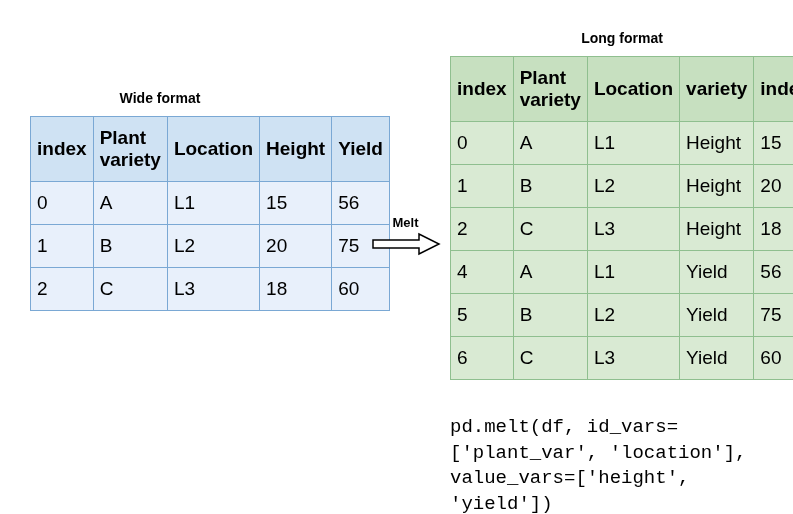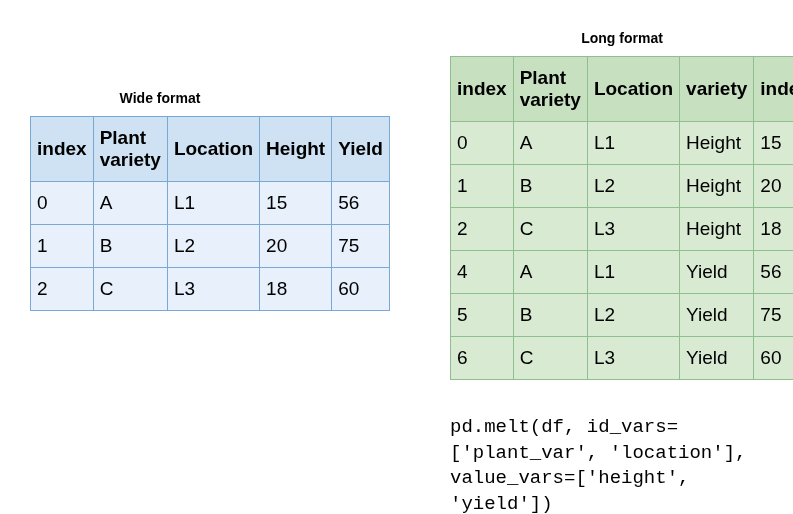--- a/index.html
+++ b/index.html
@@ -115,20 +115,26 @@
           <td>2</td>
           <td>C</td>
           <td>L3</td>
           <td>18</td>
           <td>60</td>
         </tr>
       </tbody>
     </table>
   </div>
 
+  <div class="melt-area">
+    <div class="melt-label">Melt</div>
+    <svg class="arrow-svg" width="70" height="24" viewBox="0 0 70 24">
+      <path d="M2 8 L48 8 L48 2 L68 12 L48 22 L48 16 L2 16 Z" fill="#fff" stroke="#000" stroke-width="1.5"></path>
+    </svg>
+  </div>
 
   <div class="long-section">
     <div class="title">Long format</div>
     <table class="long-table">
       <thead>
           <tr>
         <th>index</th>
         <th>Plant variety</th>
         <th>Location</th>
         <th>variety</th>

